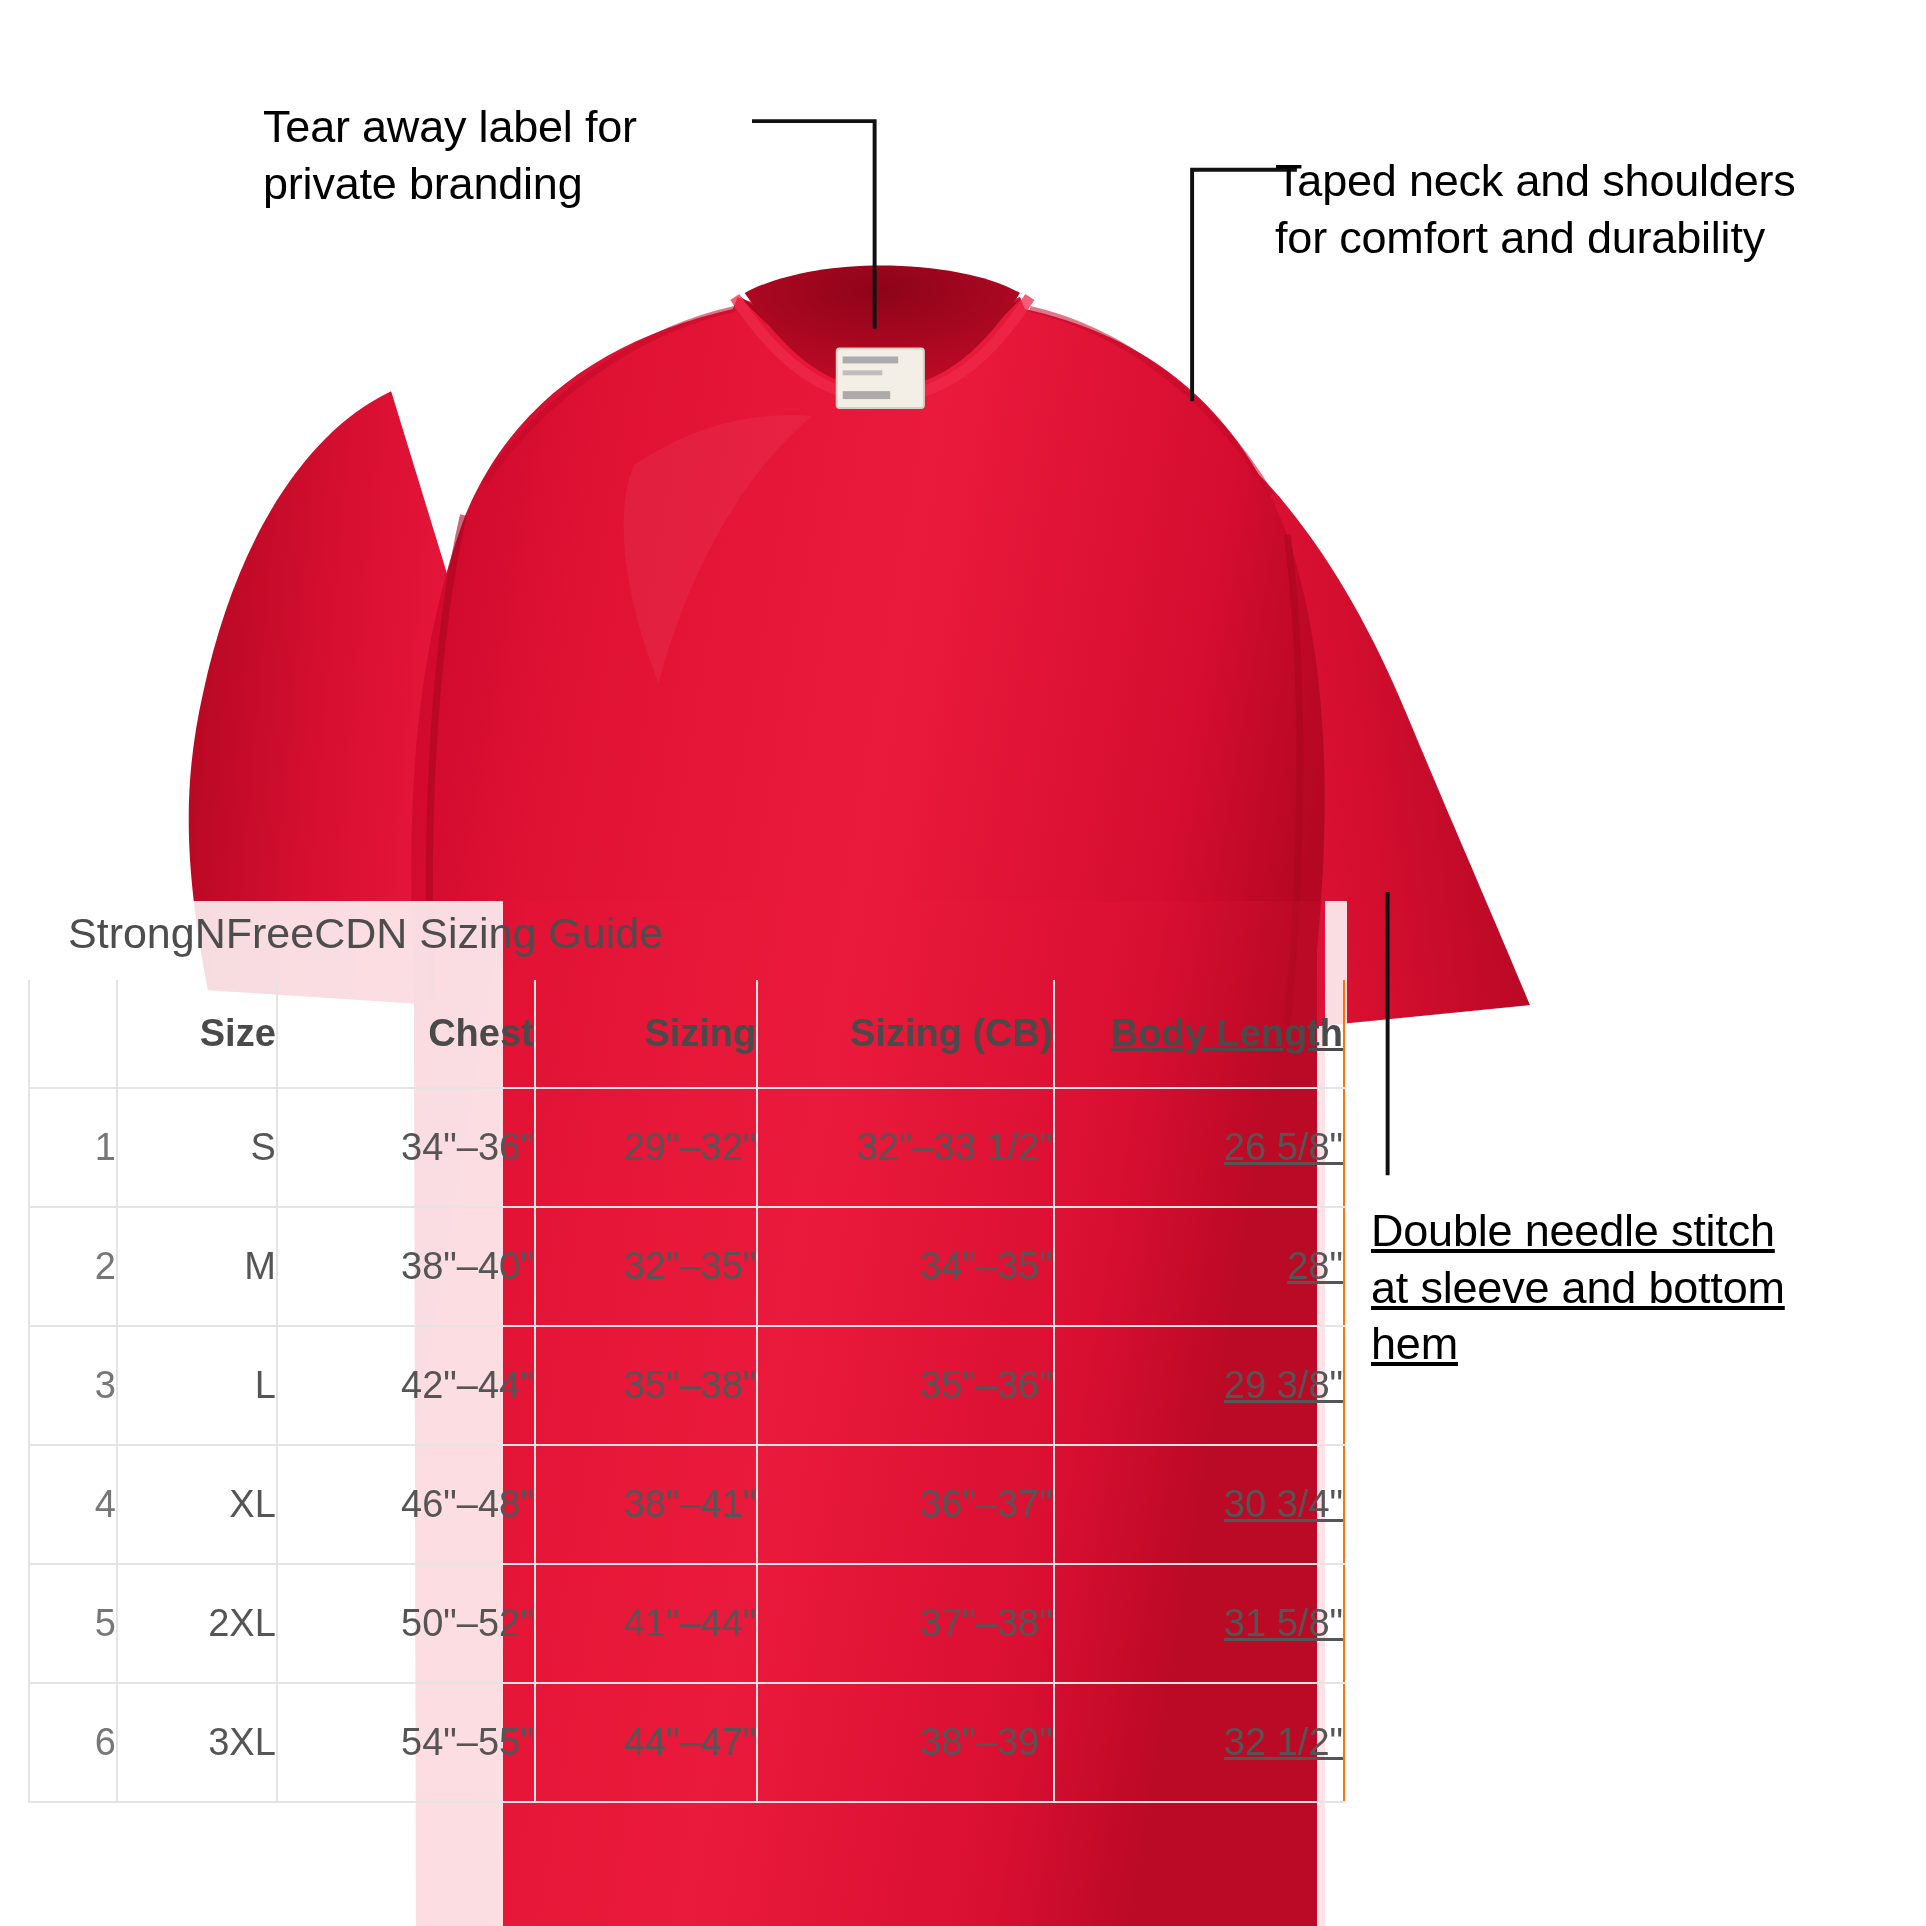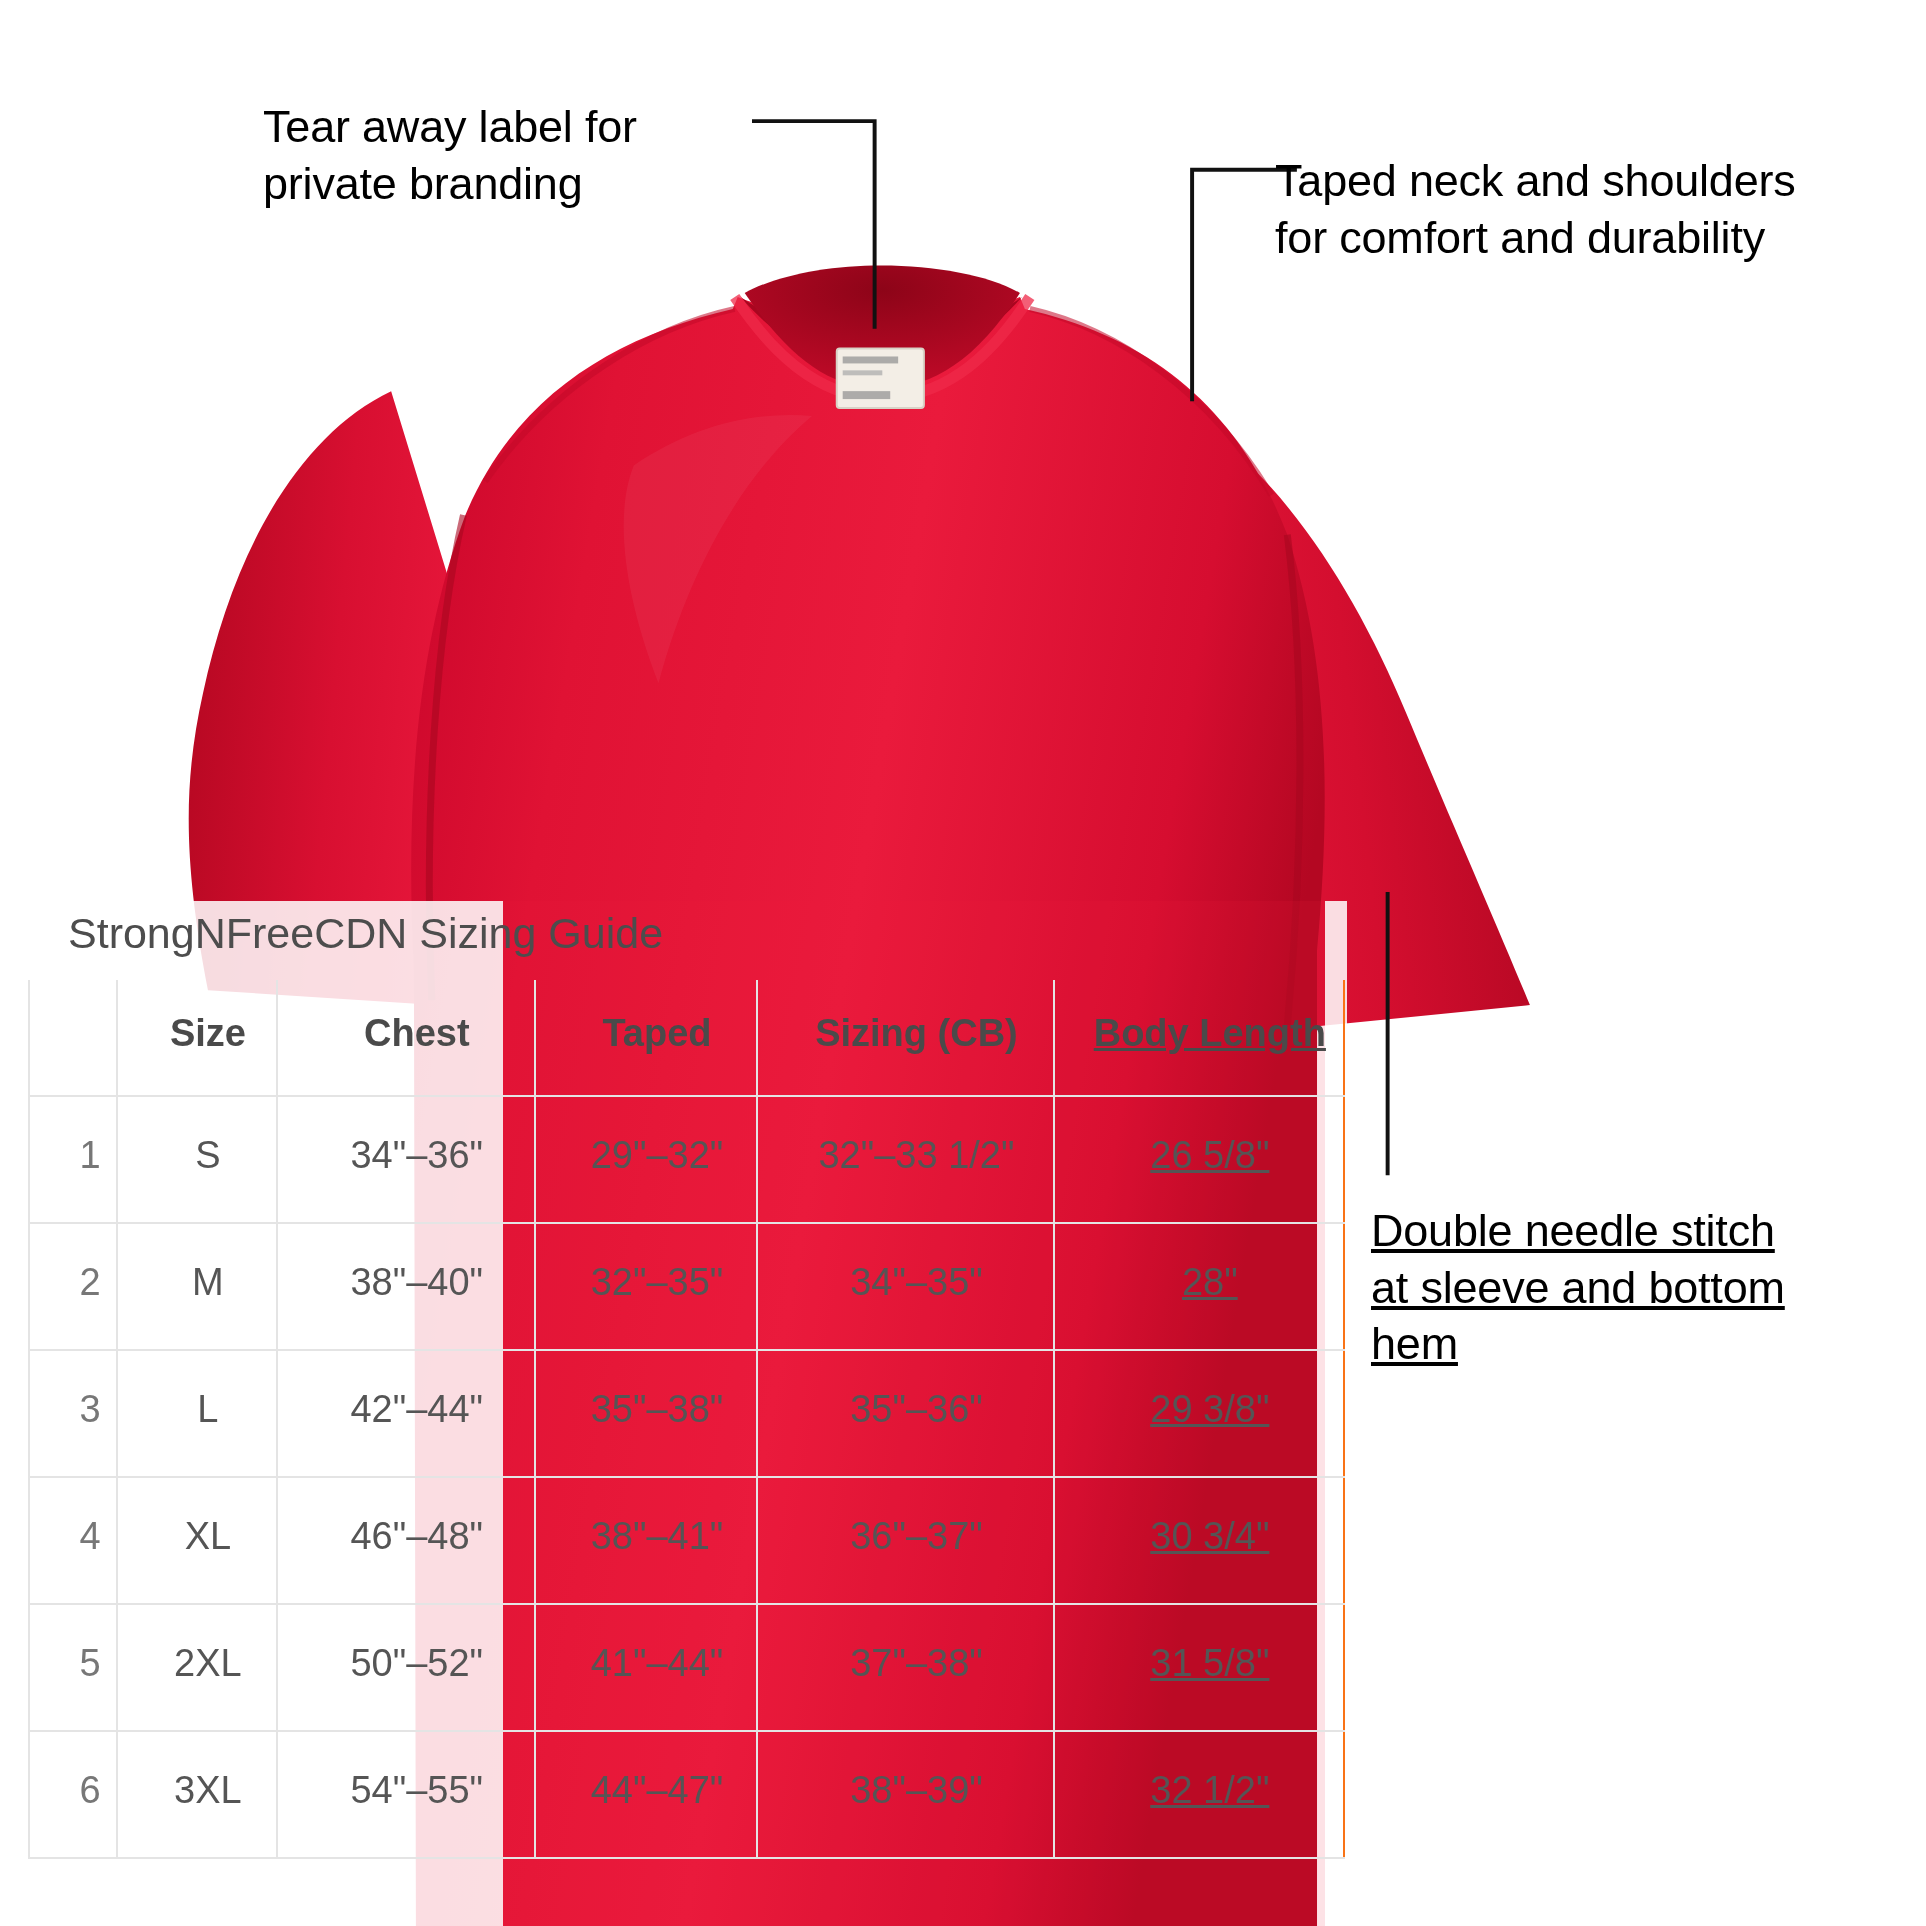--- a/index.html
+++ b/index.html
@@ -65,22 +65,22 @@
   table.sizing col.c-chest { width: 255px; }
   table.sizing col.c-waist { width: 220px; }
   table.sizing col.c-slv   { width: 293px; }
   table.sizing col.c-body  { width: 287px; }
 
   table.sizing th, table.sizing td {
     border-right: 2px solid #e4e4e4;
     border-bottom: 2px solid #e4e4e4;
     font-size: 38px;
     color: #555555;
-    text-align: center;
-    padding: 0 0 8px 22px;
+    text-align: right;
+    padding: 0 0 0 22px;
     height: 117px;
     vertical-align: middle;
     font-weight: normal;
     background: transparent;
   }
   table.sizing tr.head th {
     font-weight: bold;
     color: #4a4a4a;
     height: 107px;
     border-bottom: 2px solid #e4e4e4;
@@ -222,21 +222,21 @@
         <col class="c-chest">
       <col class="c-waist">
         <col class="c-slv">
         <col class="c-body">
     </colgroup>
     <thead>
       <tr class="head">
         <th class="idx"></th>
         <th>Size</th>
         <th>Chest</th>
-        <th>Taped</th>
+        <th>Sizing</th>
         <th>Sizing (CB)</th>
         <th class="last">Body Length</th>
       </tr>
     </thead>
     <tbody>
       <tr>
         <td class="idx">1</td>
         <td>S</td>
         <td>34"–36"</td>
         <td>29"–32"</td>

